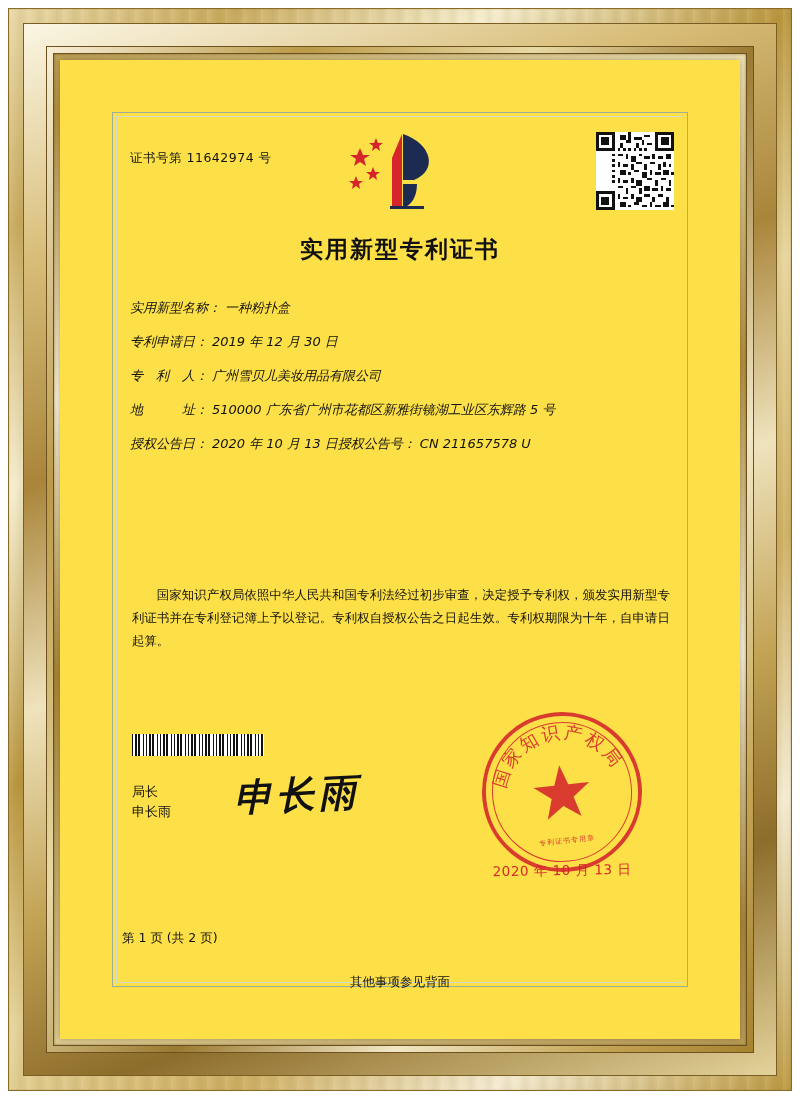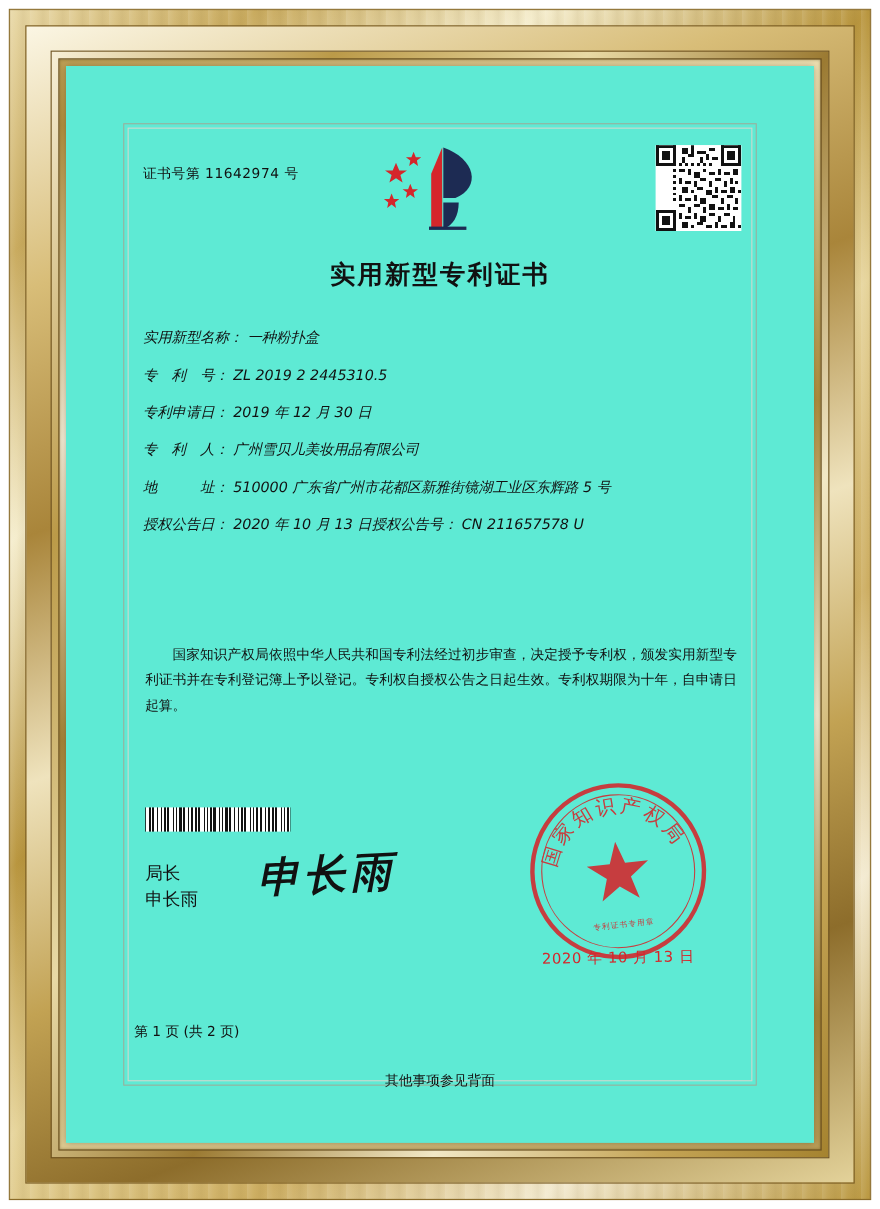--- a/index.html
+++ b/index.html
@@ -50,21 +50,21 @@
     background: repeating-linear-gradient(90deg,
       rgba(255,255,255,0.10) 0px, rgba(255,255,255,0.0) 6px,
       rgba(120,92,30,0.07) 12px, rgba(255,255,255,0.0) 18px);
     pointer-events: none;
   }
 
   
   .paper {
     position: absolute;
     left: 60px; top: 60px; right: 60px; bottom: 60px;
-    background: #5eead4;
+    background: #fde047;
     box-shadow: 0 0 6px rgba(0,0,0,.25);
   }
   
   .paper-rule {
     position: absolute;
     left: 52px; top: 52px; right: 52px; bottom: 52px;
     border: 1px solid #9aae9b;
   }
   .paper-rule::after {
     content: "";
@@ -145,21 +145,21 @@
     position: absolute; left: 10px; top: 612px;
     width: 132px; height: 22px;
     background: repeating-linear-gradient(90deg,
       #111 0 1px, #fff 1px 3px, #111 3px 5px, #fff 5px 6px,
       #111 6px 8px, #fff 8px 11px, #111 11px 12px, #fff 12px 14px);
   }
 
   
   .sig-block {
     position: absolute; left: 10px; top: 660px;
-    font-size: 16px; line-height: 1.5;
+    font-size: 13px; line-height: 1.5;
   }
   .sig-hand {
     position: absolute; left: 112px; top: 648px;
     font-family: "DejaVu Serif", "Liberation Serif", serif;
     font-size: 38px;
     font-style: italic;
     font-weight: bold;
     letter-spacing: 4px;
     color: #111;
     transform: rotate(-3deg);
@@ -357,24 +357,20 @@
     </div>
 
     <div class="title">实用新型专利证书</div>
 
     <div class="fields">
       <div class="field">
         <span class="lbl">实用新型名称：</span>
         <span class="val">一种粉扑盒</span>
       </div>
       <div class="field">
-        <span class="lbl">专　利　号：</span>
-        <span class="val">ZL 2019 2 2445310.5</span>
-      </div>
-      <div class="field">
         <span class="lbl">专利申请日：</span>
         <span class="val">2019 年 12 月 30 日</span>
       </div>
       <div class="field">
         <span class="lbl">专　利　人：</span>
         <span class="val">广州雪贝儿美妆用品有限公司</span>
       </div>
       <div class="field">
         <span class="lbl">地　　　址：</span>
         <span class="val">510000 广东省广州市花都区新雅街镜湖工业区东辉路 5 号</span>

